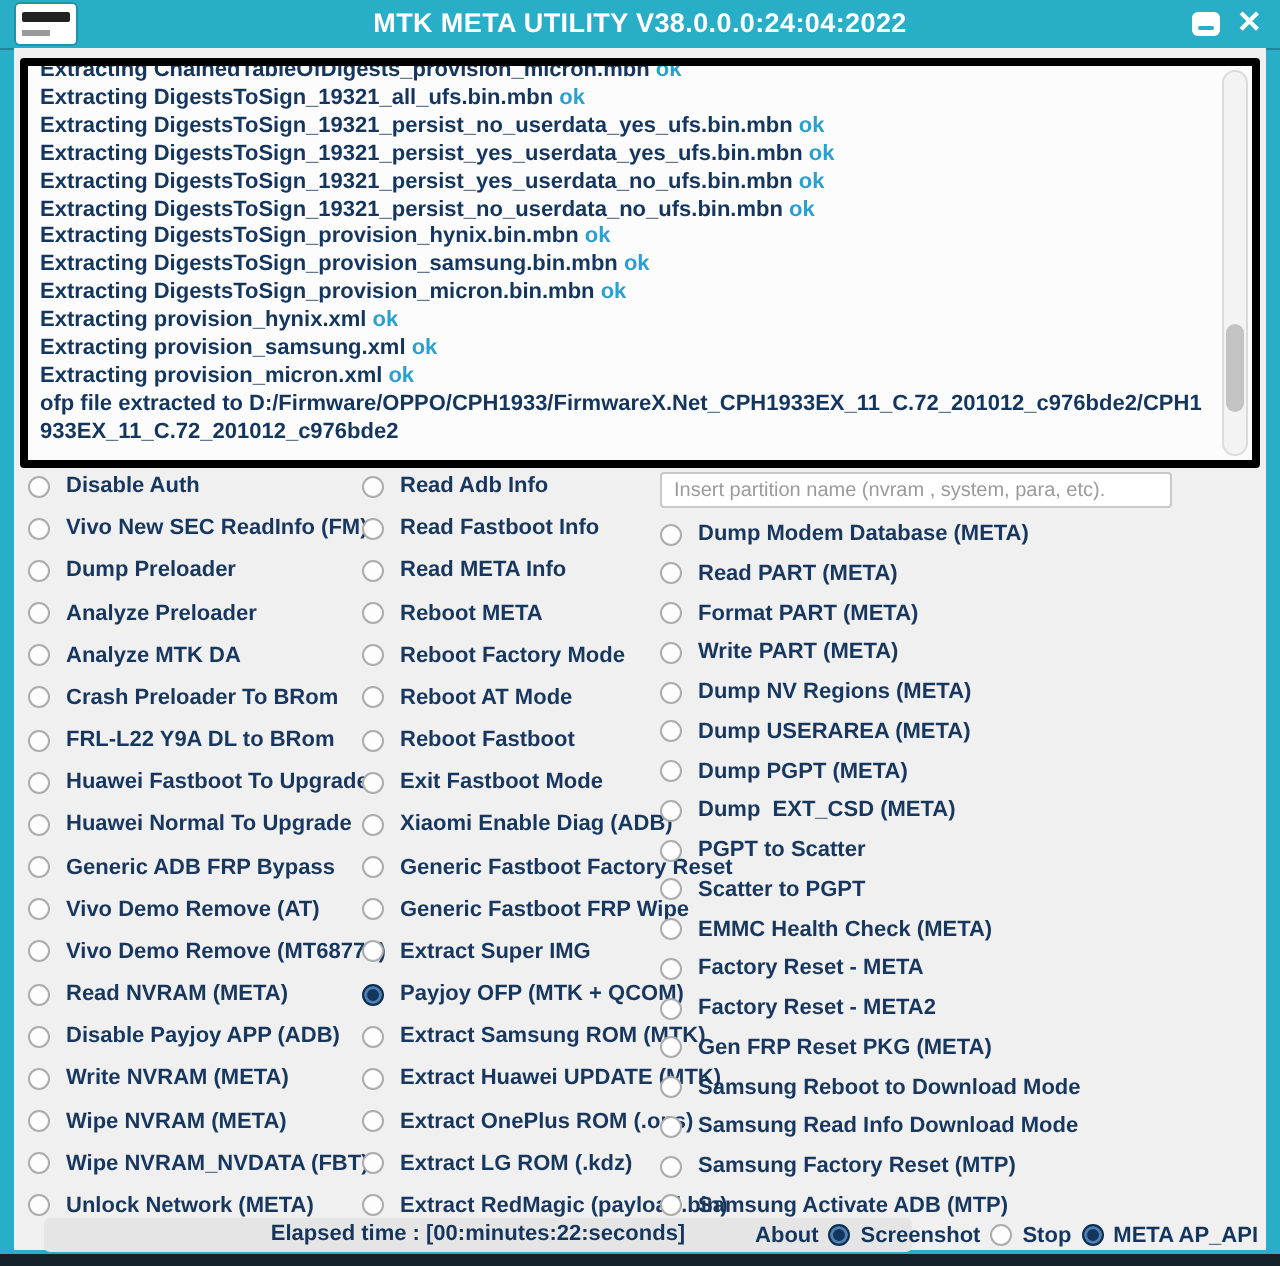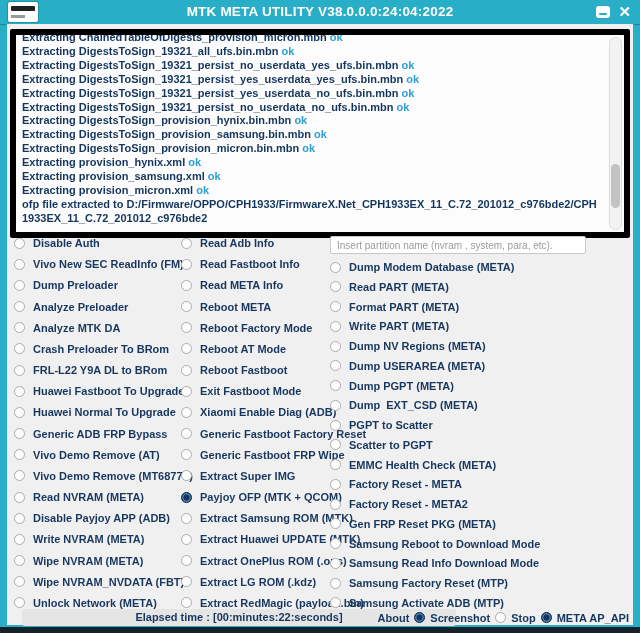--- a/index.html
+++ b/index.html
@@ -16,21 +16,21 @@
   .app-logo::after{content:"";position:absolute;left:3px;bottom:4px;width:14px;height:3px;background:#9a9a9a;}
   .win-title{position:absolute;left:60px;right:60px;top:0;height:24px;line-height:24px;text-align:center;color:#fff;font-weight:700;font-size:13.5px;letter-spacing:.2px;white-space:nowrap;}
   .win-controls{position:absolute;right:9px;top:0;height:24px;display:flex;align-items:center;gap:8px;}
   .min-btn{width:14px;height:12px;background:#fff;border-radius:3px;position:relative;cursor:default;}
   .min-btn::after{content:"";position:absolute;left:3px;right:3px;bottom:3px;height:2px;background:#28AEC6;border-radius:1px;}
   .close-btn{color:#fff;font-weight:700;font-size:15px;line-height:24px;cursor:default;}
   
   .content{position:absolute;top:24px;left:7px;right:7px;bottom:8px;background:#F0F0F0;}
   .bottom-dark{position:absolute;left:0;right:0;bottom:0;height:6px;background:#15212B;}
   
-  .logbox{position:absolute;left:3px;top:5px;right:3px;height:197px;background:#FCFCFC;border:6px solid #000000;border-radius:2px;overflow:hidden;}
+  .logbox{position:absolute;left:3px;top:5px;right:3px;height:197px;background:#FCFCFC;border:4px solid #000000;border-radius:2px;overflow:hidden;}
   .loglines{position:absolute;left:6px;right:24px;top:0;margin-top:-7px;padding-top:3px;
     font-size:11px;font-weight:700;color:#14365E;line-height:13.9px;word-break:break-all;}
   .log-line .ok{color:#2BA0D0;}
   .sb{position:absolute;top:2px;bottom:2px;right:2px;width:13px;background:#F3F3F3;border:1px solid #DBDBDB;border-radius:7px;box-sizing:border-box;}
   .sb-thumb{position:absolute;left:1px;right:1px;top:66%;height:44px;background:#C3C3C3;border-radius:6px;}
   
   .col{position:absolute;display:flex;flex-direction:column;justify-content:space-between;}
   #col1{left:7px;top:212px;height:374px;}
   #col2{left:174px;top:212px;height:374px;}
   #col3{left:323px;top:236px;height:350px;text-align:center;}

